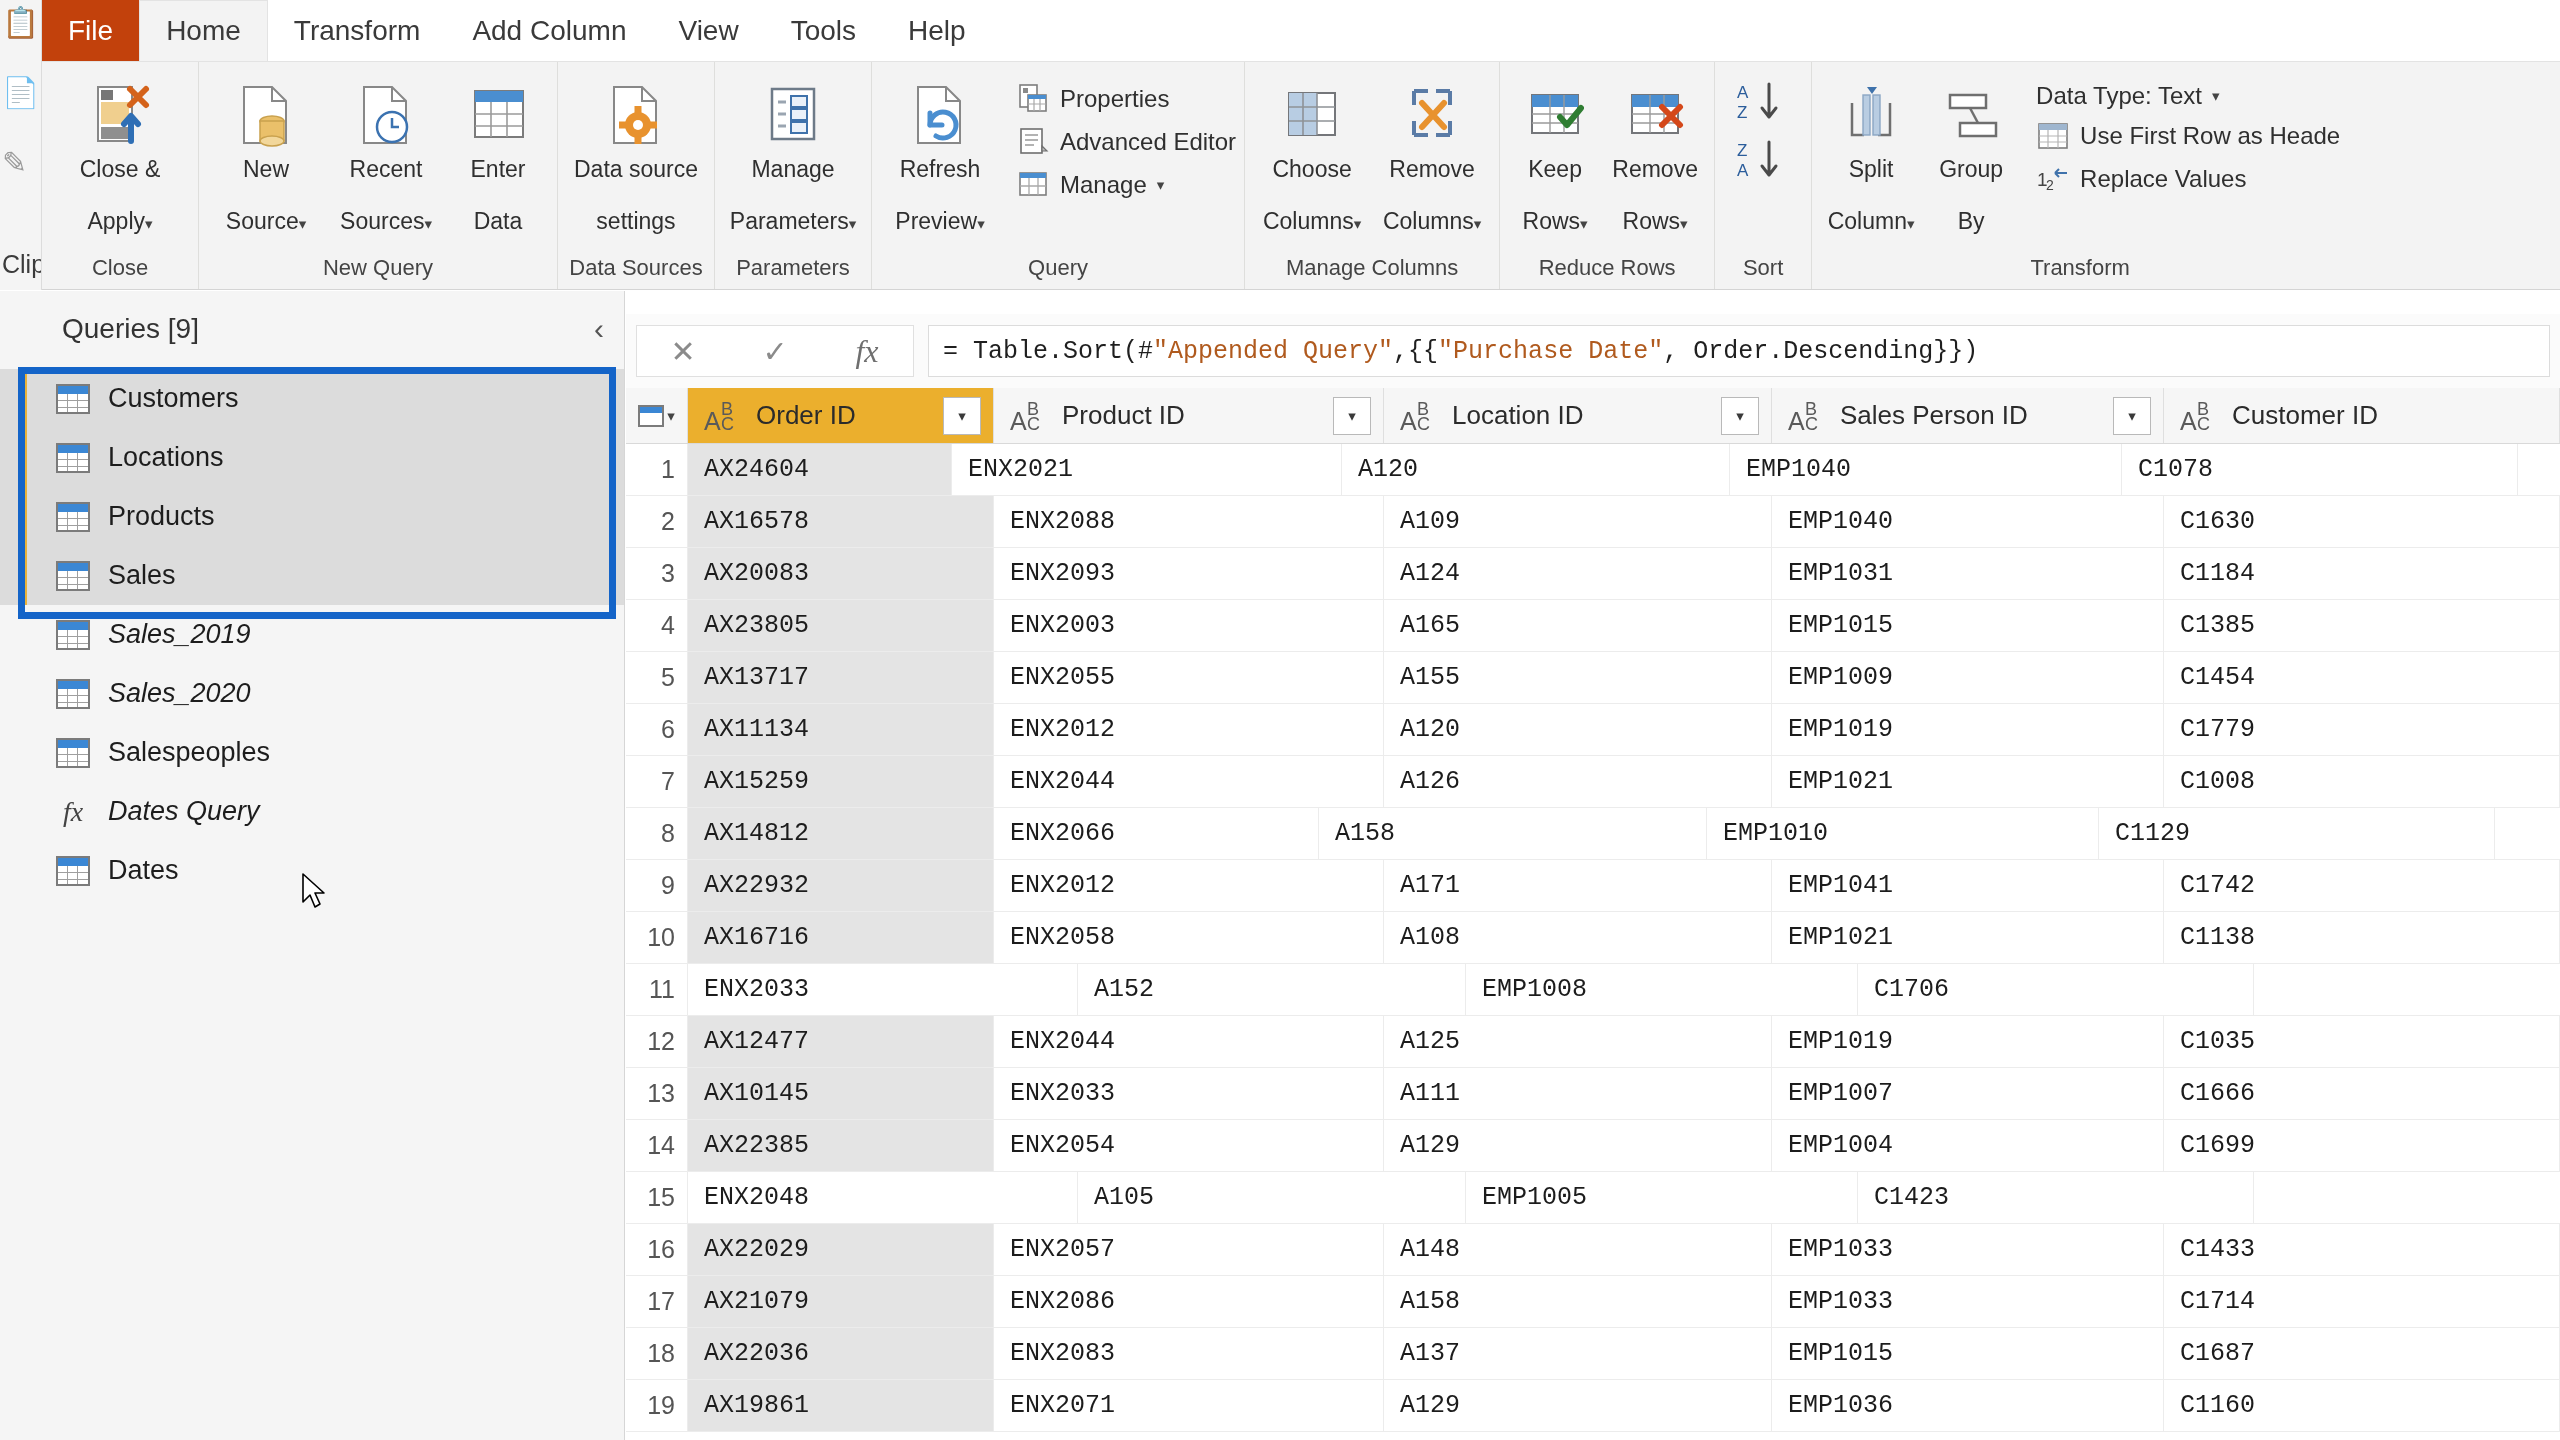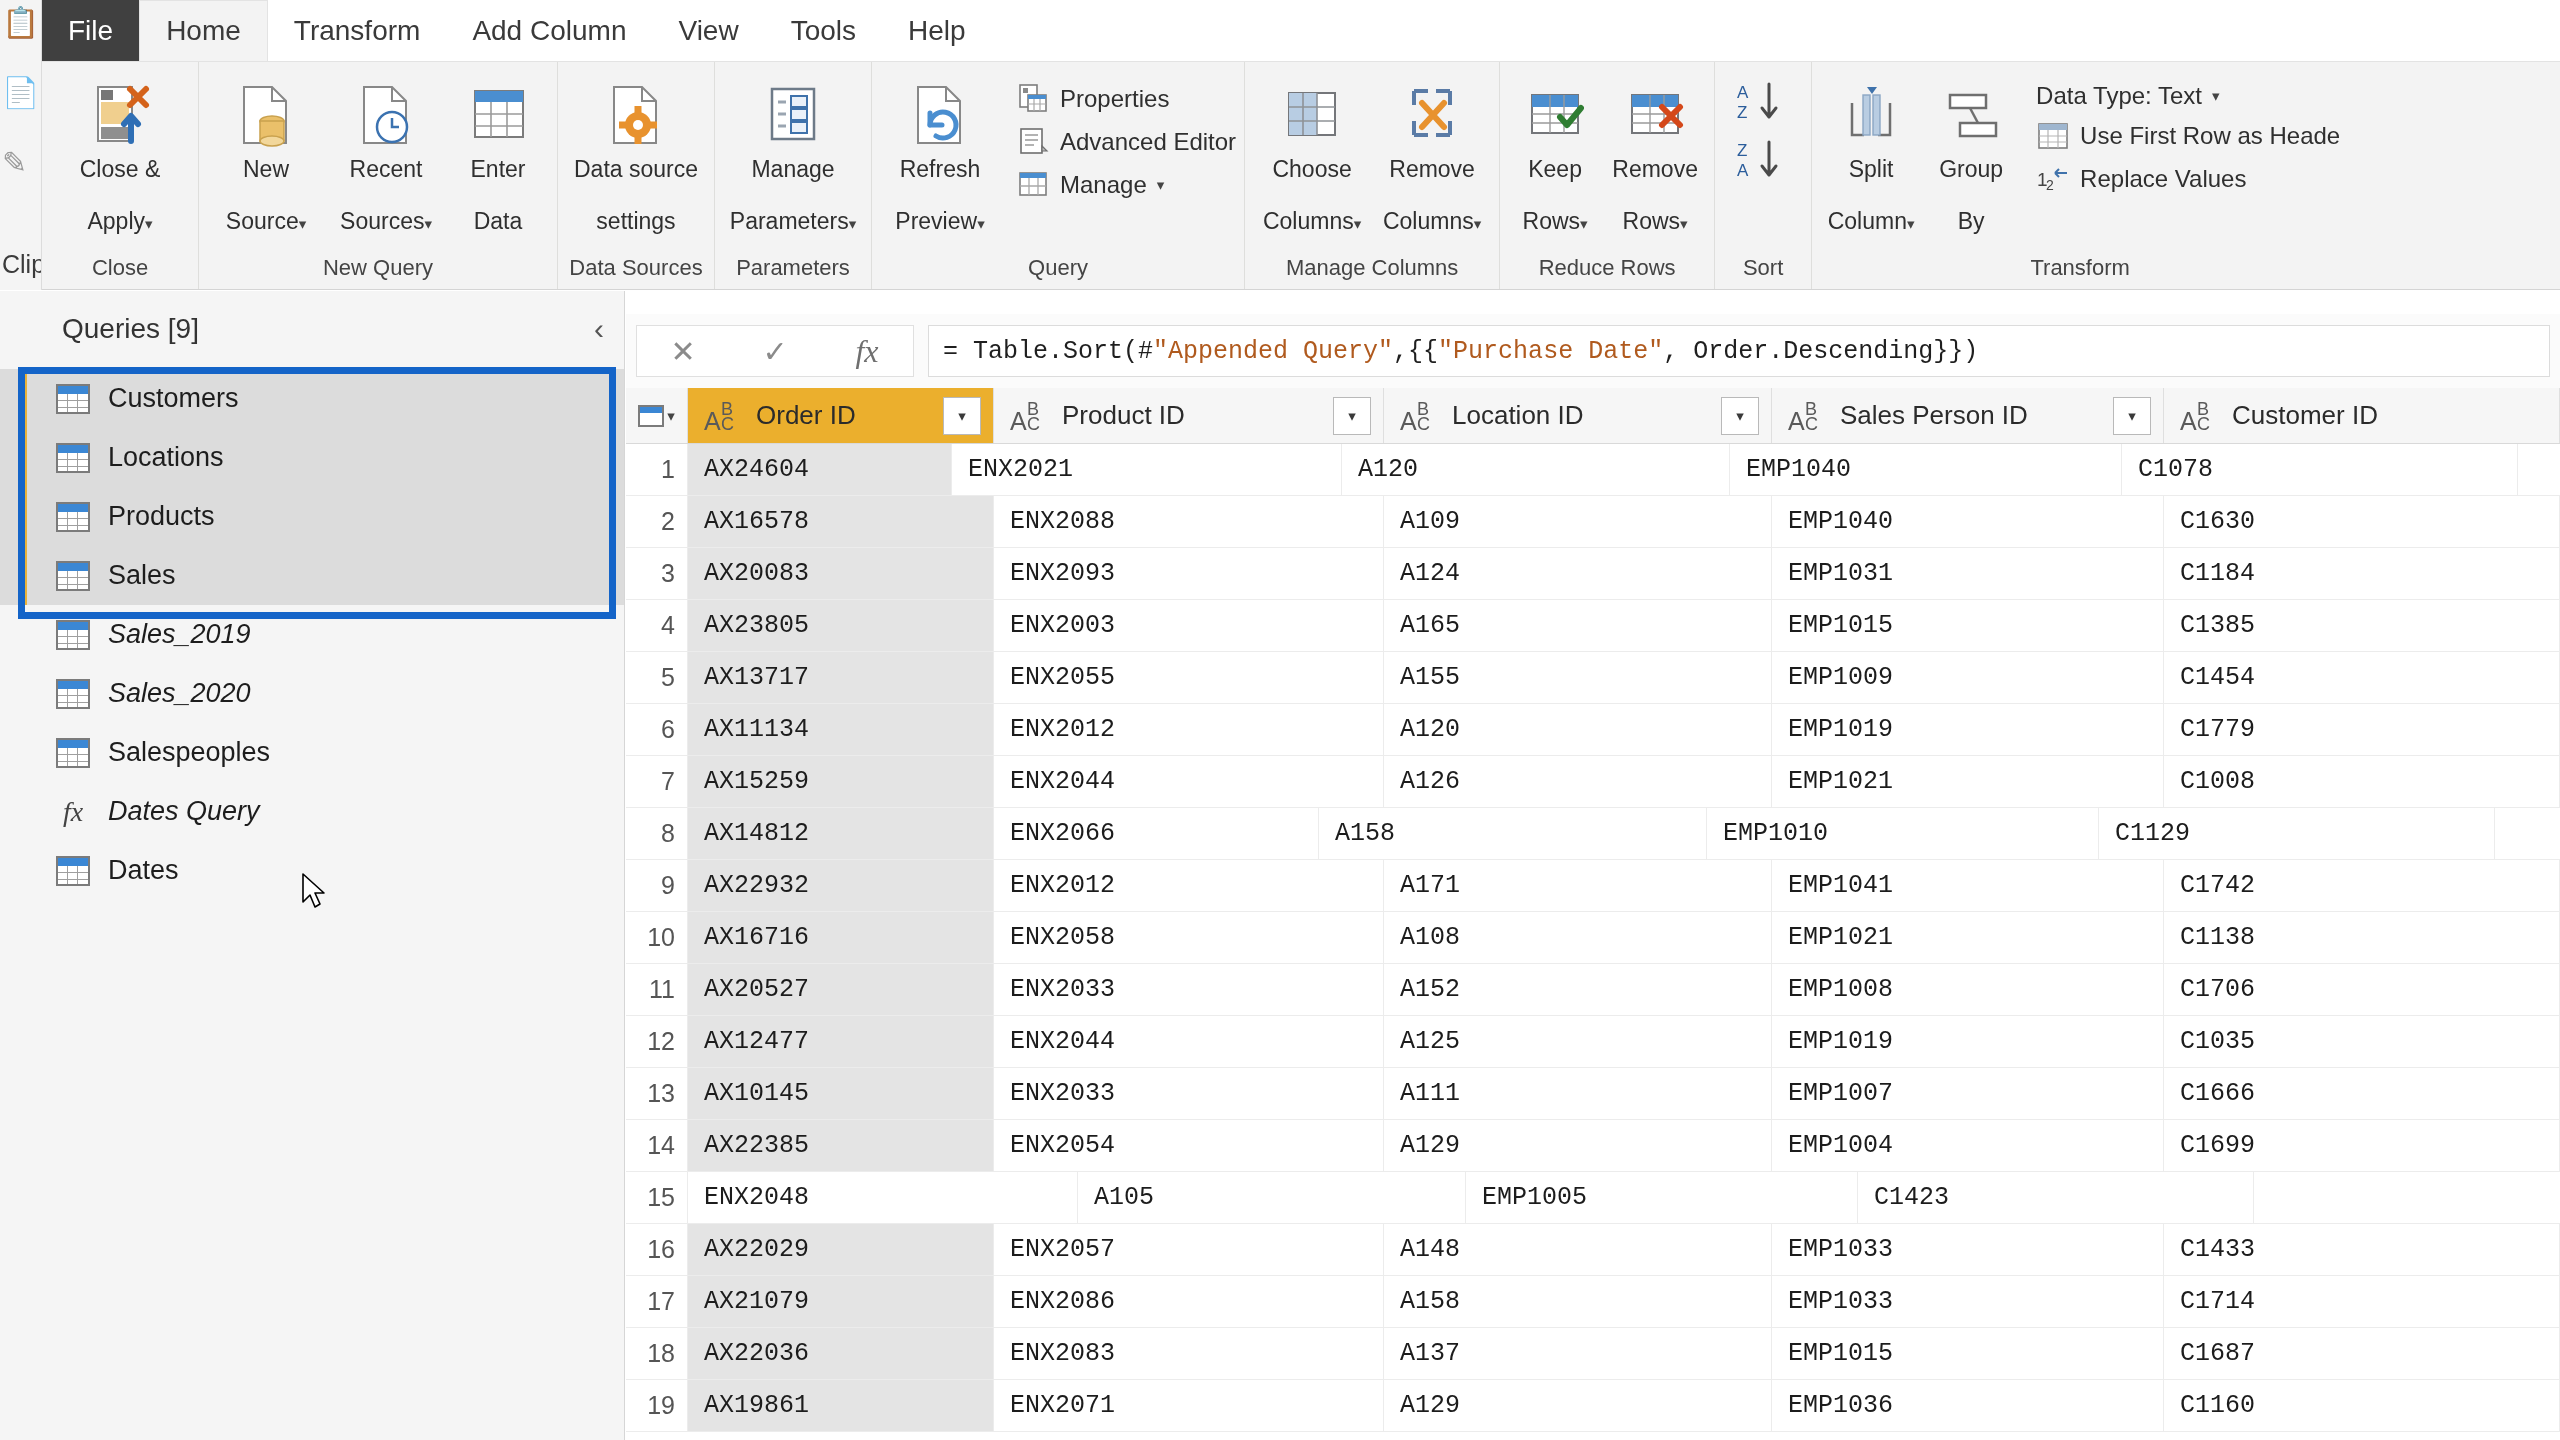--- a/index.html
+++ b/index.html
@@ -26,21 +26,21 @@
   
   .tabbar {
     position: absolute; left: 42px; top: 0; right: 0; height: 62px;
     background: #ffffff; border-bottom: 1px solid #e3e3e3;
     display: flex; align-items: stretch;
   }
   .tab {
     display:flex; align-items:center; padding: 0 26px;
     font-size: 28px; color: #3a3a3a; cursor: default; white-space: nowrap;
   }
-  .tab.file { background: #404040; color: #ffffff; }
+  .tab.file { background: #c2410c; color: #ffffff; }
   .tab.active {
     background: #f3f3f3; border-left:1px solid #e3e3e3; border-right:1px solid #e3e3e3;
     border-top: 1px solid #e3e3e3;
   }
 
   
   .ribbon {
     position: absolute; left: 42px; top: 62px; right: 0; height: 228px;
     background: #f3f3f3; border-bottom: 1px solid #d4d4d4;
     display:flex; align-items: stretch;
@@ -710,21 +710,20 @@
         <div class="grow">
           <div class="gn">10</div>
           <div class="gc sel" style="width: 306px;">AX16716</div>
           <div class="gc" style="width: 390px;">ENX2058</div>
           <div class="gc" style="width: 388px;">A108</div>
           <div class="gc" style="width: 392px;">EMP1021</div>
           <div class="gc" style="width: 396px;">C1138</div>
         </div>
         <div class="grow">
           <div class="gn">11</div>
-          <div class="gc sel" style="width: 306px;">AX20527</div>
           <div class="gc" style="width: 390px;">ENX2033</div>
           <div class="gc" style="width: 388px;">A152</div>
           <div class="gc" style="width: 392px;">EMP1008</div>
           <div class="gc" style="width: 396px;">C1706</div>
         </div>
         <div class="grow">
           <div class="gn">12</div>
           <div class="gc sel" style="width: 306px;">AX12477</div>
           <div class="gc" style="width: 390px;">ENX2044</div>
           <div class="gc" style="width: 388px;">A125</div>

